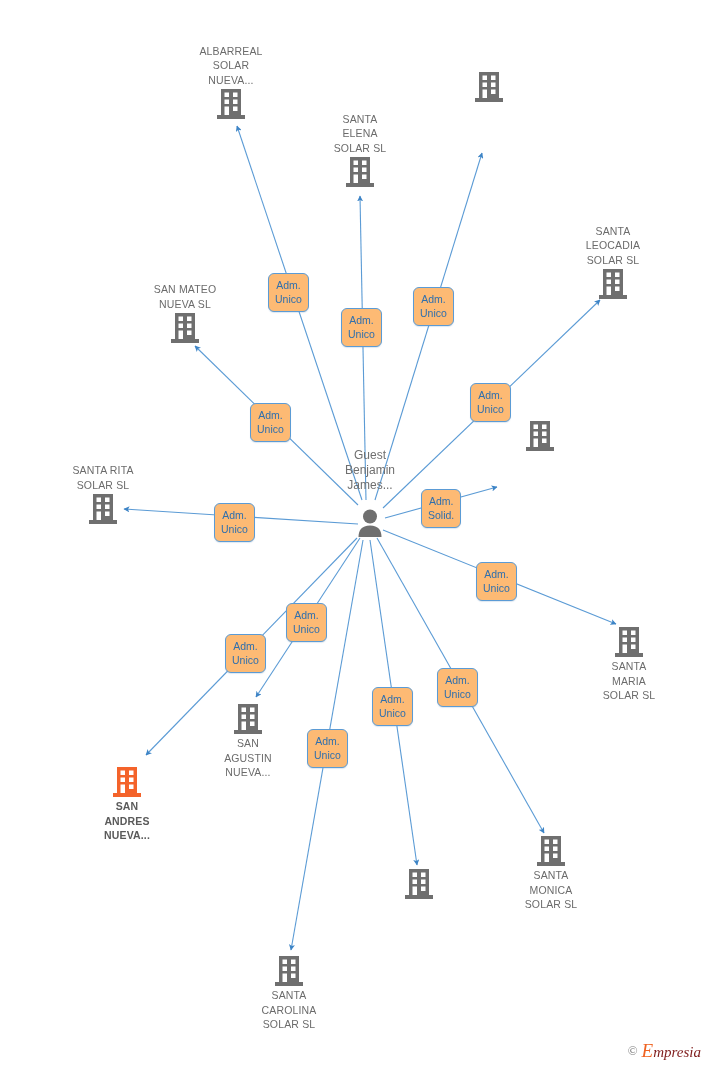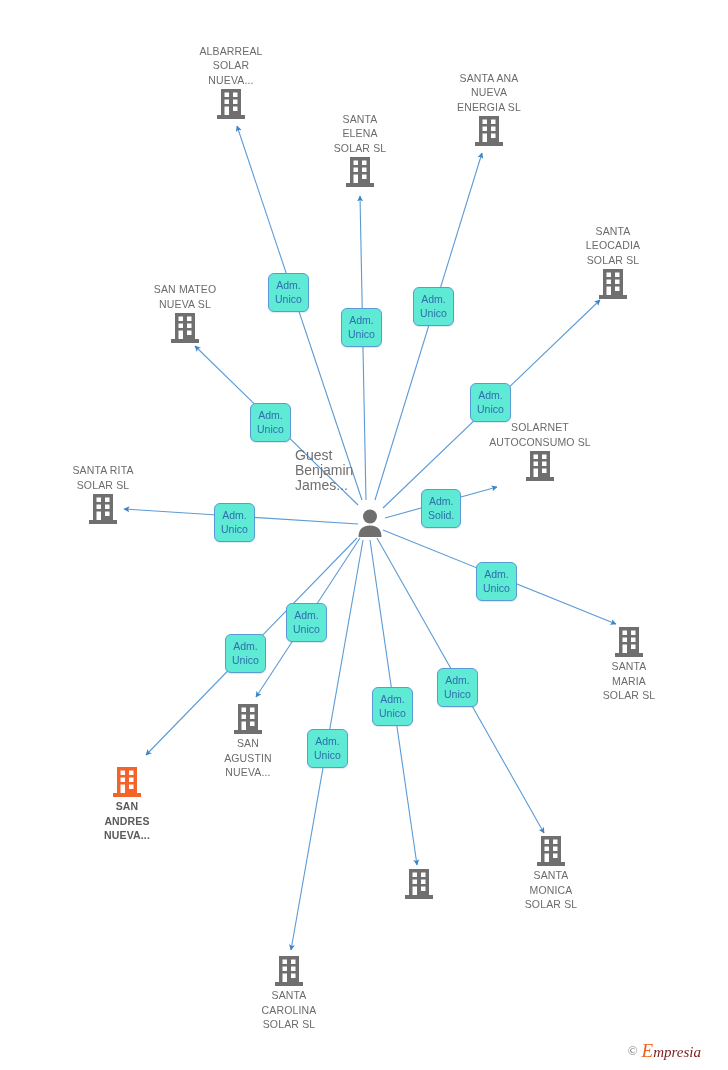--- a/index.html
+++ b/index.html
@@ -54,39 +54,39 @@
     margin-top: 0;
     margin-bottom: 1px;
   }
   .node.focus .caption {
     color: #5a5a5a;
     font-weight: bold;
     font-size: 10.5px;
   }
   .edge-label {
     position: absolute;
-    background: #5eead4;
+    background: #fdba74;
     border: 1px solid #5b9bd5;
     border-radius: 6px;
     color: #2f6fad;
     font-size: 10.5px;
     line-height: 14px;
     text-align: center;
     padding: 4px 6px 5px 6px;
     white-space: pre-line;
     box-sizing: border-box;
     cursor: pointer;
     box-shadow: 0 1px 1px rgba(120,160,200,0.25);
   }
   .person-caption {
     position: absolute;
     width: 150px;
     margin-left: -75px;
-    text-align: left;
-    font-size: 14px;
+    text-align: center;
+    font-size: 12px;
     line-height: 15px;
     color: #6f6f6f;
     white-space: pre-line;
   }
   .watermark {
     position: absolute;
     right: 10px;
     bottom: 8px;
     display: flex;
     align-items: center;
@@ -162,23 +162,20 @@
       <rect x="8.5" y="4.5" width="4.5" height="4.5" fill="#ffffff"></rect>
       <rect x="17" y="4.5" width="4.5" height="4.5" fill="#ffffff"></rect>
       <rect x="8.5" y="11.5" width="4.5" height="4.5" fill="#ffffff"></rect>
       <rect x="17" y="11.5" width="4.5" height="4.5" fill="#ffffff"></rect>
       <rect x="8.5" y="18.5" width="4.5" height="8.5" fill="#ffffff"></rect>
       <rect x="17" y="18.5" width="4.5" height="4.5" fill="#ffffff"></rect>
       <rect x="1" y="27" width="28" height="4" fill="#6f6f6f"></rect>
     </svg></span>
       </div>
       <div class="node caption-above" style="left: 489px; top: 70.5px;">
-        <span class="caption">SANTA ANA
-NUEVA
-ENERGIA SL</span>
         <span class="glyph"><svg width="30" height="32" viewBox="0 0 30 32" xmlns="http://www.w3.org/2000/svg">
       <rect x="5" y="1" width="20" height="26" fill="#6f6f6f"></rect>
       <rect x="8.5" y="4.5" width="4.5" height="4.5" fill="#ffffff"></rect>
       <rect x="17" y="4.5" width="4.5" height="4.5" fill="#ffffff"></rect>
       <rect x="8.5" y="11.5" width="4.5" height="4.5" fill="#ffffff"></rect>
       <rect x="17" y="11.5" width="4.5" height="4.5" fill="#ffffff"></rect>
       <rect x="8.5" y="18.5" width="4.5" height="8.5" fill="#ffffff"></rect>
       <rect x="17" y="18.5" width="4.5" height="4.5" fill="#ffffff"></rect>
       <rect x="1" y="27" width="28" height="4" fill="#6f6f6f"></rect>
     </svg></span>
@@ -206,22 +203,20 @@
       <rect x="8.5" y="4.5" width="4.5" height="4.5" fill="#ffffff"></rect>
       <rect x="17" y="4.5" width="4.5" height="4.5" fill="#ffffff"></rect>
       <rect x="8.5" y="11.5" width="4.5" height="4.5" fill="#ffffff"></rect>
       <rect x="17" y="11.5" width="4.5" height="4.5" fill="#ffffff"></rect>
       <rect x="8.5" y="18.5" width="4.5" height="8.5" fill="#ffffff"></rect>
       <rect x="17" y="18.5" width="4.5" height="4.5" fill="#ffffff"></rect>
       <rect x="1" y="27" width="28" height="4" fill="#6f6f6f"></rect>
     </svg></span>
       </div>
       <div class="node caption-above" style="left: 540px; top: 420px;">
-        <span class="caption">SOLARNET
-AUTOCONSUMO SL</span>
         <span class="glyph"><svg width="30" height="32" viewBox="0 0 30 32" xmlns="http://www.w3.org/2000/svg">
       <rect x="5" y="1" width="20" height="26" fill="#6f6f6f"></rect>
       <rect x="8.5" y="4.5" width="4.5" height="4.5" fill="#ffffff"></rect>
       <rect x="17" y="4.5" width="4.5" height="4.5" fill="#ffffff"></rect>
       <rect x="8.5" y="11.5" width="4.5" height="4.5" fill="#ffffff"></rect>
       <rect x="17" y="11.5" width="4.5" height="4.5" fill="#ffffff"></rect>
       <rect x="8.5" y="18.5" width="4.5" height="8.5" fill="#ffffff"></rect>
       <rect x="17" y="18.5" width="4.5" height="4.5" fill="#ffffff"></rect>
       <rect x="1" y="27" width="28" height="4" fill="#6f6f6f"></rect>
     </svg></span>

